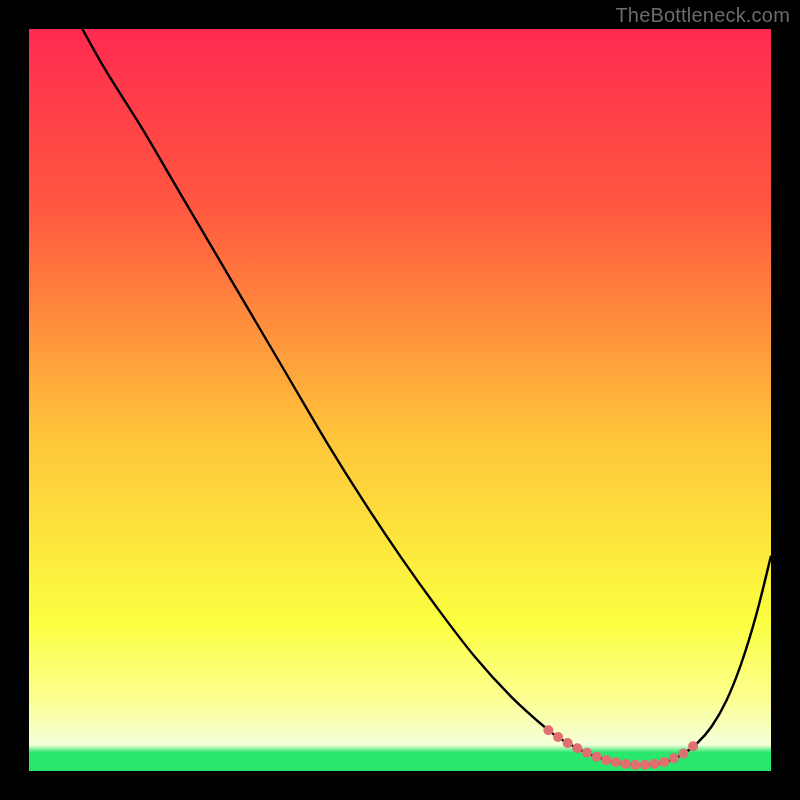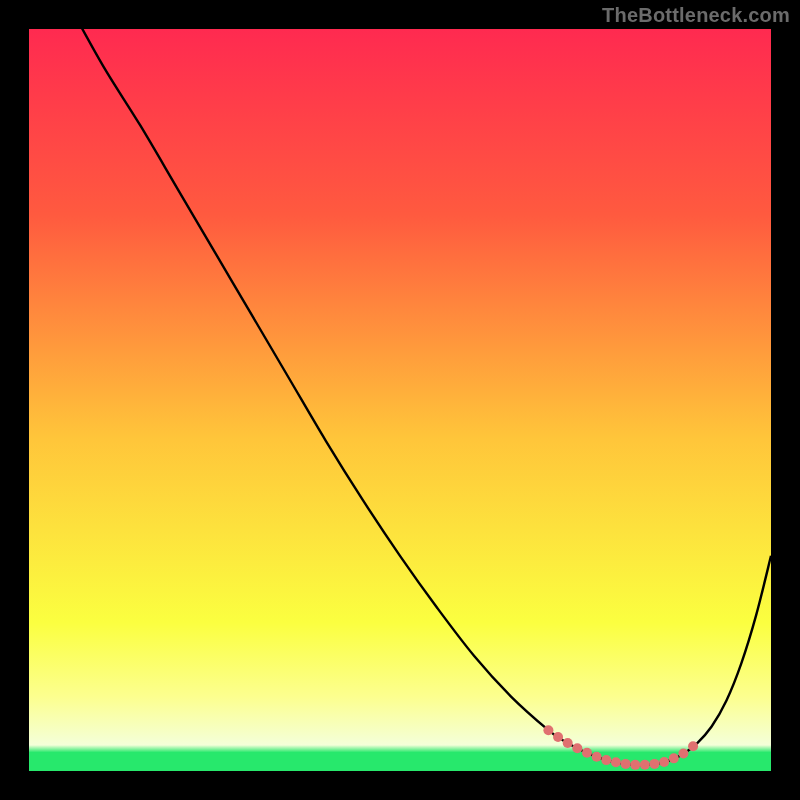--- a/index.html
+++ b/index.html
@@ -18,21 +18,21 @@
     width: 800px;
     height: 800px;
     background: #000000;
   }
   .watermark {
     position: absolute;
     top: 4px;
     right: 10px;
     color: #6b6b6b;
     font-size: 20px;
-    font-weight: 700;
+    font-weight: 400;
     letter-spacing: 0.2px;
     z-index: 5;
   }
   .plot {
     position: absolute;
     left: 29px;
     top: 29px;
     width: 742px;
     height: 742px;
   }

